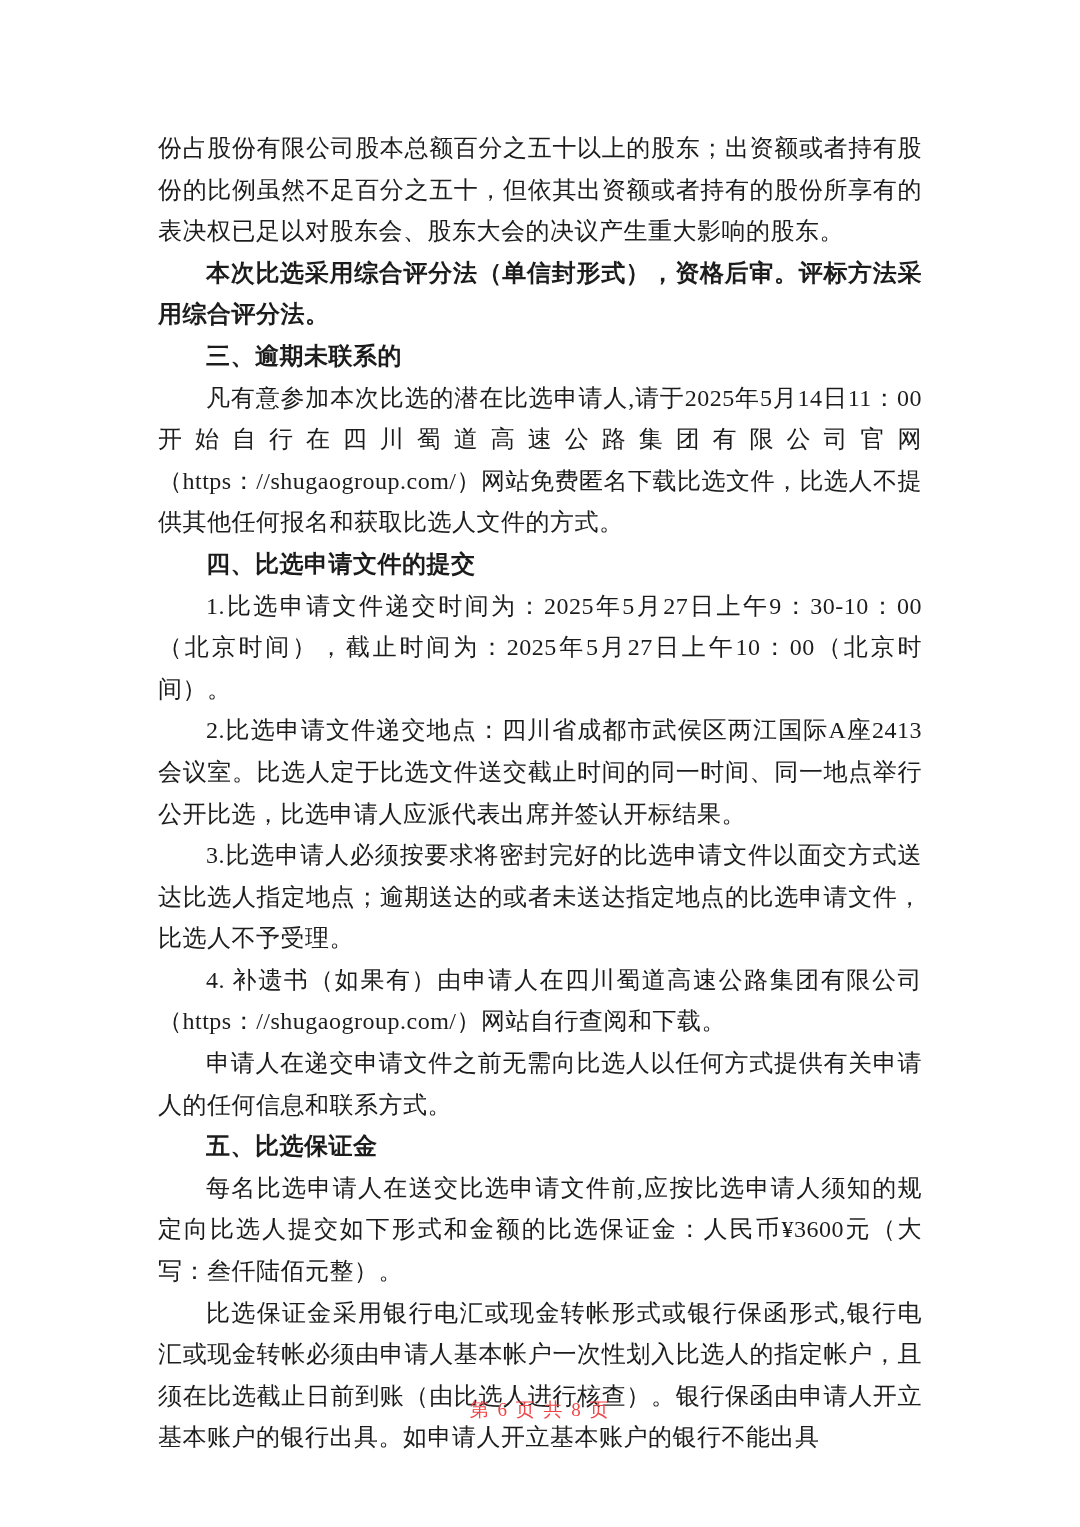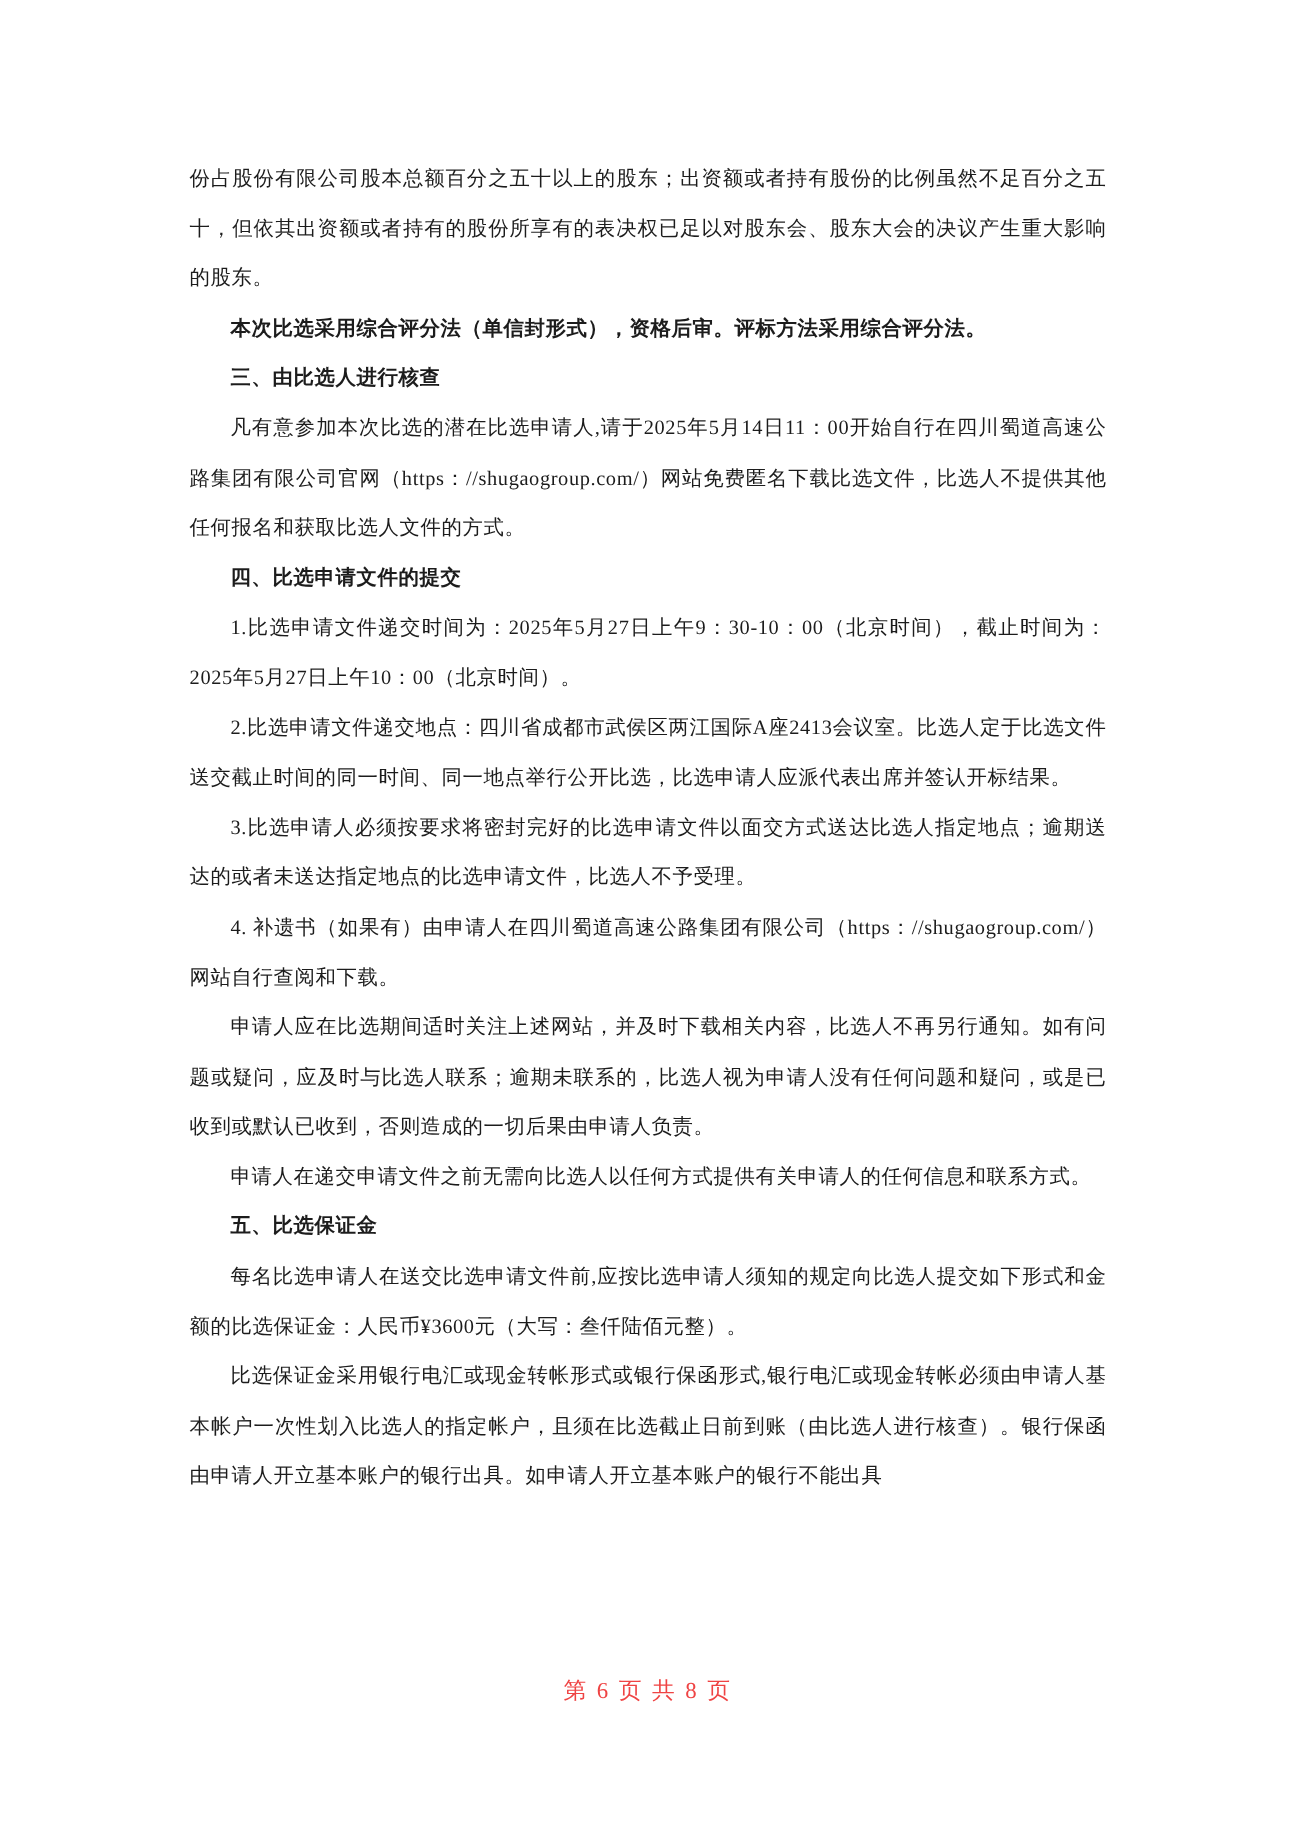--- a/index.html
+++ b/index.html
@@ -18,21 +18,21 @@
     box-sizing: border-box;
   }
   .content {
     position: absolute;
     top: 128px;
     left: 158px;
     width: 764px;
   }
   .content p {
     margin: 0;
-    font-size: 17px;
+    font-size: 24px;
     line-height: 41.6px;
     text-align: justify;
     letter-spacing: 0.5px;
   }
   .indent {
     text-indent: 2em;
   }
   .bold {
     font-weight: bold;
   }
@@ -51,27 +51,26 @@
     letter-spacing: 2px;
   }
 </style>
 </head>
 <body>
 
 <div class="page">
   <div class="content">
     <p>份占股份有限公司股本总额百分之五十以上的股东；出资额或者持有股份的比例虽然不足百分之五十，但依其出资额或者持有的股份所享有的表决权已足以对股东会、股东大会的决议产生重大影响的股东。</p>
     <p class="indent bold">本次比选采用综合评分法（单信封形式），资格后审。评标方法采用综合评分法。</p>
-    <p class="indent bold">三、由比选人进行核查</p>
+    <p class="indent bold">三、逾期未联系的</p>
     <p class="indent">凡有意参加本次比选的潜在比选申请人,请于2025年5月14日11：00开始自行在四川蜀道高速公路集团有限公司官网（https：//shugaogroup.com/）网站免费匿名下载比选文件，比选人不提供其他任何报名和获取比选人文件的方式。</p>
     <p class="indent bold">四、比选申请文件的提交</p>
     <p class="indent">1.比选申请文件递交时间为：2025年5月27日上午9：30-10：00（北京时间），截止时间为：2025年5月27日上午10：00（北京时间）。</p>
     <p class="indent">2.比选申请文件递交地点：四川省成都市武侯区两江国际A座2413会议室。比选人定于比选文件送交截止时间的同一时间、同一地点举行公开比选，比选申请人应派代表出席并签认开标结果。</p>
     <p class="indent">3.比选申请人必须按要求将密封完好的比选申请文件以面交方式送达比选人指定地点；逾期送达的或者未送达指定地点的比选申请文件，比选人不予受理。</p>
     <p class="indent spread">4. 补遗书（如果有）由申请人在四川蜀道高速公路集团有限公司（https：//shugaogroup.com/）网站自行查阅和下载。</p>
-    <p class="indent">申请人应在比选期间适时关注上述网站，并及时下载相关内容，比选人不再另行通知。如有问题或疑问，应及时与比选人联系；逾期未联系的，比选人视为申请人没有任何问题和疑问，或是已收到或默认已收到，否则造成的一切后果由申请人负责。</p>
     <p class="indent">申请人在递交申请文件之前无需向比选人以任何方式提供有关申请人的任何信息和联系方式。</p>
     <p class="indent bold">五、比选保证金</p>
     <p class="indent">每名比选申请人在送交比选申请文件前,应按比选申请人须知的规定向比选人提交如下形式和金额的比选保证金：人民币¥3600元（大写：叁仟陆佰元整）。</p>
     <p class="indent">比选保证金采用银行电汇或现金转帐形式或银行保函形式,银行电汇或现金转帐必须由申请人基本帐户一次性划入比选人的指定帐户，且须在比选截止日前到账（由比选人进行核查）。银行保函由申请人开立基本账户的银行出具。如申请人开立基本账户的银行不能出具</p>
   </div>
   <div class="page-footer">第 6 页 共 8 页</div>
 </div>
 
 </body></html>

